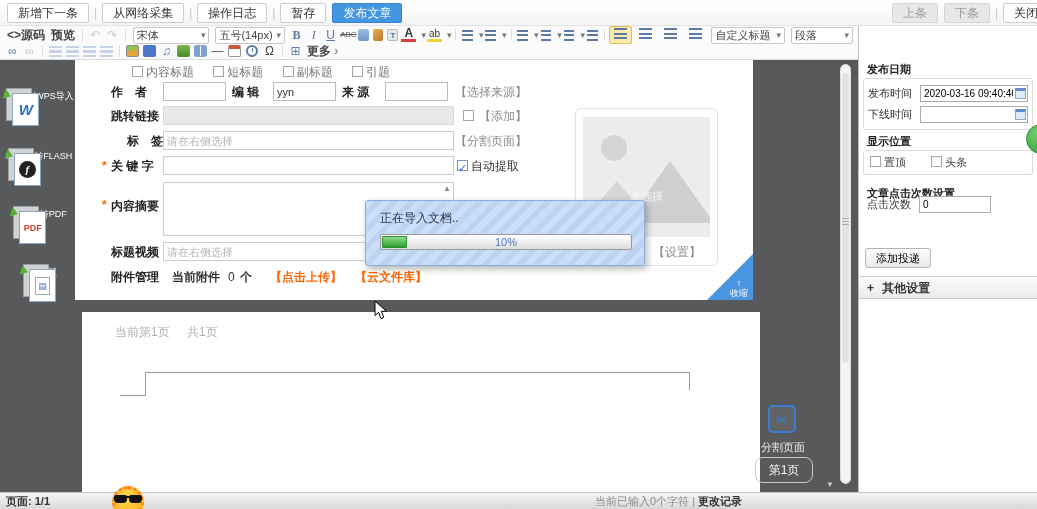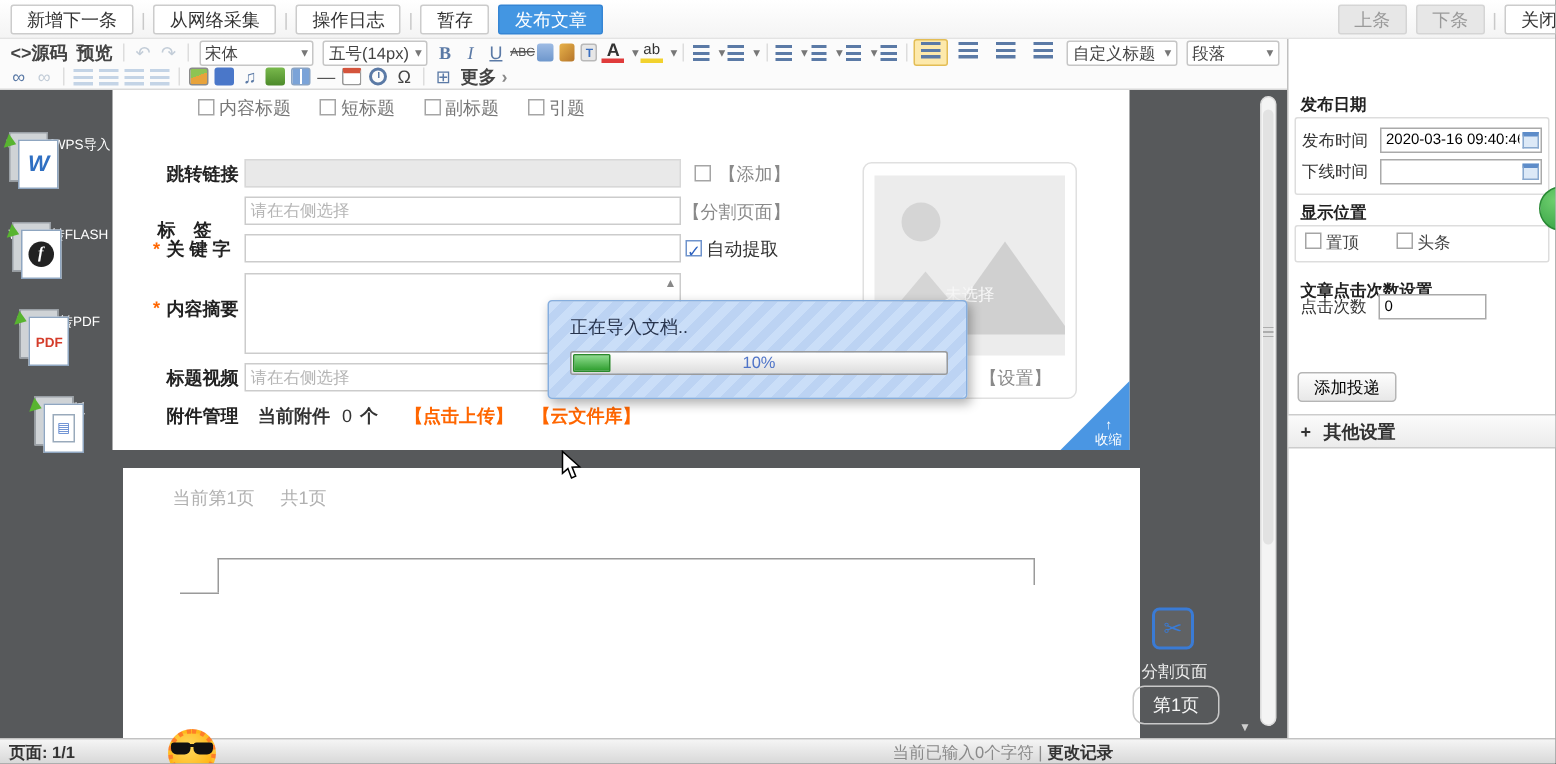--- a/index.html
+++ b/index.html
@@ -316,30 +316,39 @@
     </div>
 
     <div class="page1">
       <div class="chk-row">
         <span class="opt"><span class="cb"></span><span>内容标题</span></span>
         <span class="opt"><span class="cb"></span><span>短标题</span></span>
         <span class="opt"><span class="cb"></span><span>副标题</span></span>
         <span class="opt"><span class="cb"></span><span>引题</span></span>
       </div>
 
+      <div class="frow" style="top:22px;">
+        <span class="flabel" style="left:36px;">作　者</span>
+        <input class="fin" style="left: 88px; width: 63px;">
+        <span class="flabel" style="left:157px;">编 辑</span>
+        <input class="fin" style="left: 198px; width: 63px;" value="yyn">
+        <span class="flabel" style="left:267px;">来 源</span>
+        <input class="fin" style="left: 310px; width: 63px;">
+        <span class="glink" style="left:380px;">【选择来源】</span>
+      </div>
 
       <div class="frow" style="top:46px;">
         <span class="flabel" style="left:36px;">跳转链接</span>
         <input class="fin grayed" style="left: 88px; width: 291px;">
         <span class="cb" style="position:absolute;left:388px;top:4px;"></span>
         <span class="glink" style="left:404px;">【添加】</span>
       </div>
 
       <div class="frow" style="top:71px;">
-        <span class="flabel" style="left:30px;margin-top:12px;">标　签</span>
+        <span class="flabel" style="left:52px;">标　签</span>
         <input class="fin" style="left: 88px; width: 291px; border-color: rgb(204, 204, 204);" placeholder="请在右侧选择">
         <span class="glink" style="left:380px;">【分割页面】</span>
       </div>
 
       <div class="frow" style="top:96px;">
         <span class="req" style="left:27px;">*</span>
         <span class="flabel" style="left:36px;">关 键 字</span>
         <input class="fin" style="left: 88px; width: 291px; border-color: rgb(204, 204, 204);">
         <span style="position:absolute;left:382px;"><span class="cb on"></span><span>自动提取</span></span>
       </div>

